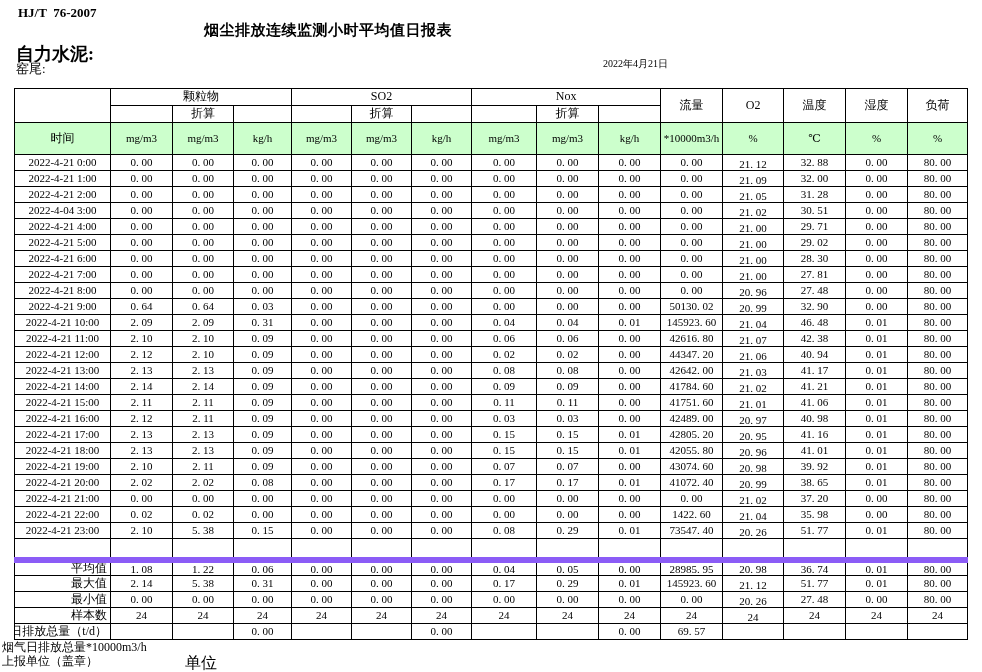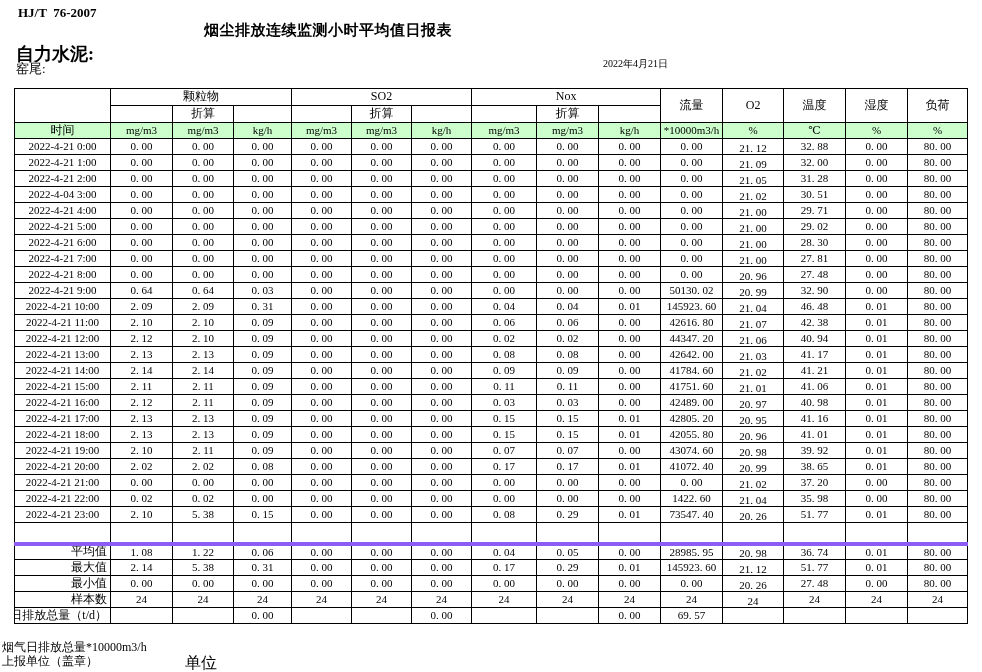--- a/index.html
+++ b/index.html
@@ -37,28 +37,28 @@
     padding: 0;
     font-weight: normal;
     font-size: 11px;
     line-height: 1.1;
     text-align: center;
     white-space: nowrap;
     overflow: hidden;
   }
   tr.hr1 { height: 17px; }
   tr.hr2 { height: 17px; }
-  tr.hr3 { height: 16px; }
+  tr.hr3 { height: 32px; }
   tr.hr1 th, tr.hr2 th { font-size: 12px; }
   tr.units th { background: var(--header-green, #ccffcc); font-size: 11px; }
   tr.units th.timehead { font-size: 12px; }
   tr.dr { height: 16px; }
   tr.spacer { height: 21px; }
   tr.sum { height: 16px; }
-  tr.sum0 td { border-top: 4px solid #8b5cf6; }
+  tr.sum0 td { border-top: 6px solid #8b5cf6; }
   td.time { text-align: right; padding-right: 3px; white-space: pre; }
   td.rowlabel { position: relative; overflow: visible; }
   td.rowlabel span {
     position: absolute; right: 3px; top: 50%;
     transform: translateY(-50%);
     white-space: nowrap; font-size: 12px;
   }
   td.o2 { vertical-align: bottom; padding-bottom: 1px; }
   .foot1 { position: absolute; left: 2px; top: 639px; font-size: 12px; }
   .foot2 { position: absolute; left: 2px; top: 653px; font-size: 12px; }

